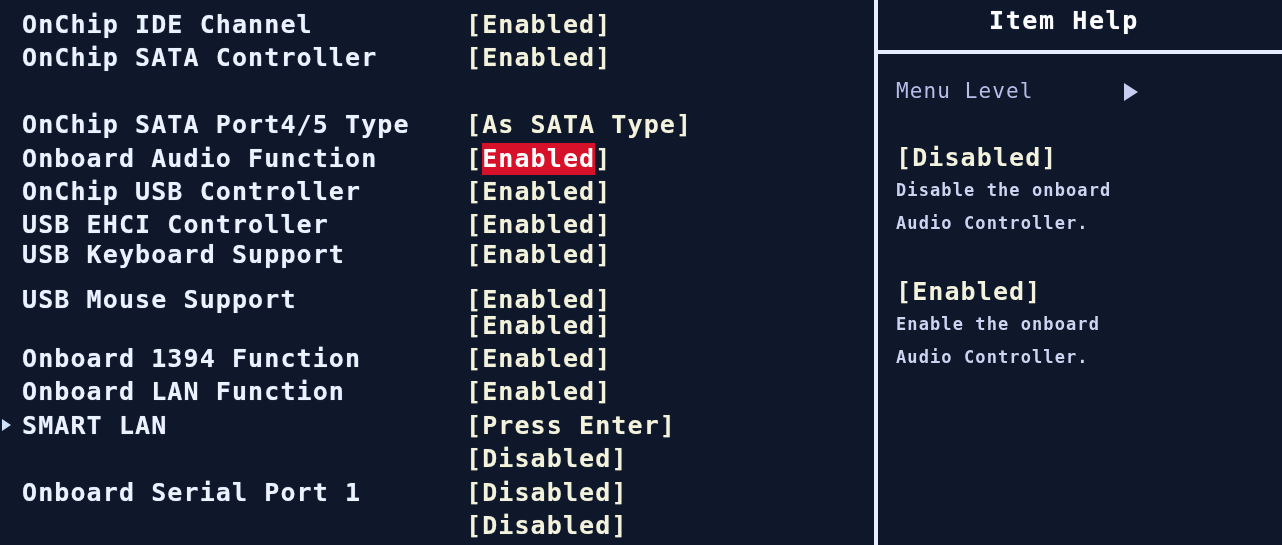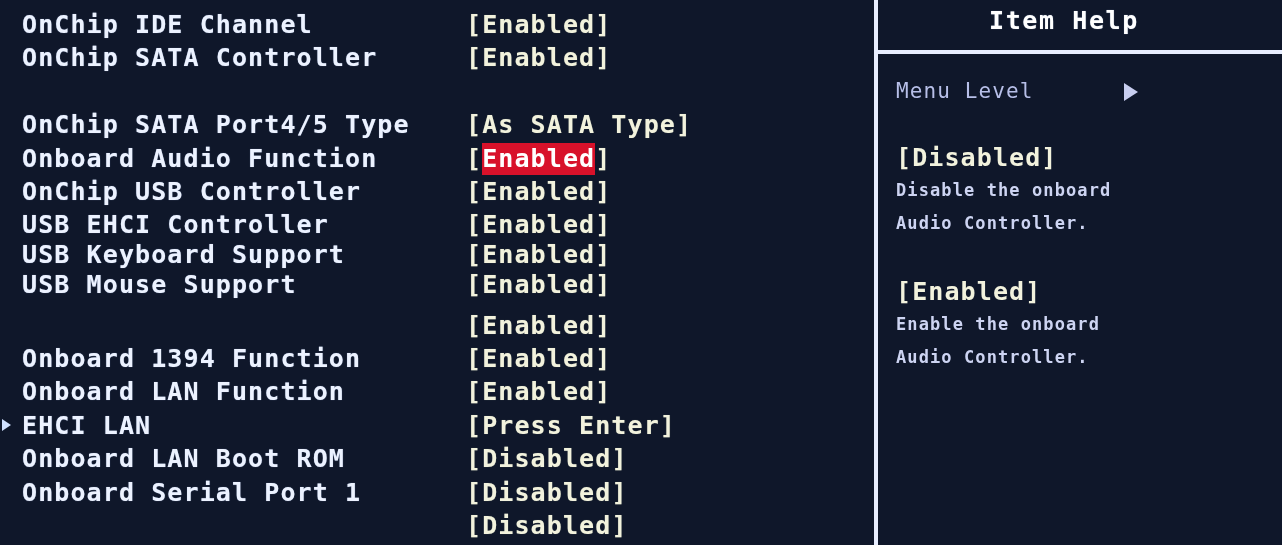--- a/index.html
+++ b/index.html
@@ -174,42 +174,41 @@
         <span class="row-value"><span class="brk">[</span><span class="val">Enabled</span><span class="brk">]</span></span>
       </div>
       <div class="setting-row" style="top: 208.4px;">
         <span class="row-label">USB EHCI Controller</span>
         <span class="row-value"><span class="brk">[</span><span class="val">Enabled</span><span class="brk">]</span></span>
       </div>
       <div class="setting-row" style="top: 238px;">
         <span class="row-label">USB Keyboard Support</span>
         <span class="row-value"><span class="brk">[</span><span class="val">Enabled</span><span class="brk">]</span></span>
       </div>
-      <div class="setting-row" style="top: 268px;">
+      <div class="setting-row" style="top: 283px;">
         <span class="row-label">USB Mouse Support</span>
         <span class="row-value"><span class="brk">[</span><span class="val">Enabled</span><span class="brk">]</span></span>
       </div>
       <div class="setting-row" style="top: 308.6px;">
         <span class="row-value"><span class="brk">[</span><span class="val">Enabled</span><span class="brk">]</span></span>
       </div>
       <div class="setting-row" style="top: 342px;">
         <span class="row-label">Onboard 1394 Function</span>
         <span class="row-value"><span class="brk">[</span><span class="val">Enabled</span><span class="brk">]</span></span>
       </div>
       <div class="setting-row" style="top: 375.4px;">
         <span class="row-label">Onboard LAN Function</span>
         <span class="row-value"><span class="brk">[</span><span class="val">Enabled</span><span class="brk">]</span></span>
       </div>
       <div class="setting-row" style="top: 408.8px;">
         <span class="row-marker"></span>
-        <span class="row-label">EHCI LAN</span>
+        <span class="row-label">SMART LAN</span>
         <span class="row-value"><span class="brk">[</span><span class="val">Press Enter</span><span class="brk">]</span></span>
       </div>
       <div class="setting-row" style="top: 442.2px;">
-        <span class="row-label">Onboard LAN Boot ROM</span>
         <span class="row-value"><span class="brk">[</span><span class="val">Disabled</span><span class="brk">]</span></span>
       </div>
       <div class="setting-row" style="top: 475.6px;">
         <span class="row-label">Onboard Serial Port 1</span>
         <span class="row-value"><span class="brk">[</span><span class="val">Disabled</span><span class="brk">]</span></span>
       </div>
       <div class="setting-row" style="top: 509px;">
         <span class="row-value"><span class="brk">[</span><span class="val">Disabled</span><span class="brk">]</span></span>
       </div>
     </div>

